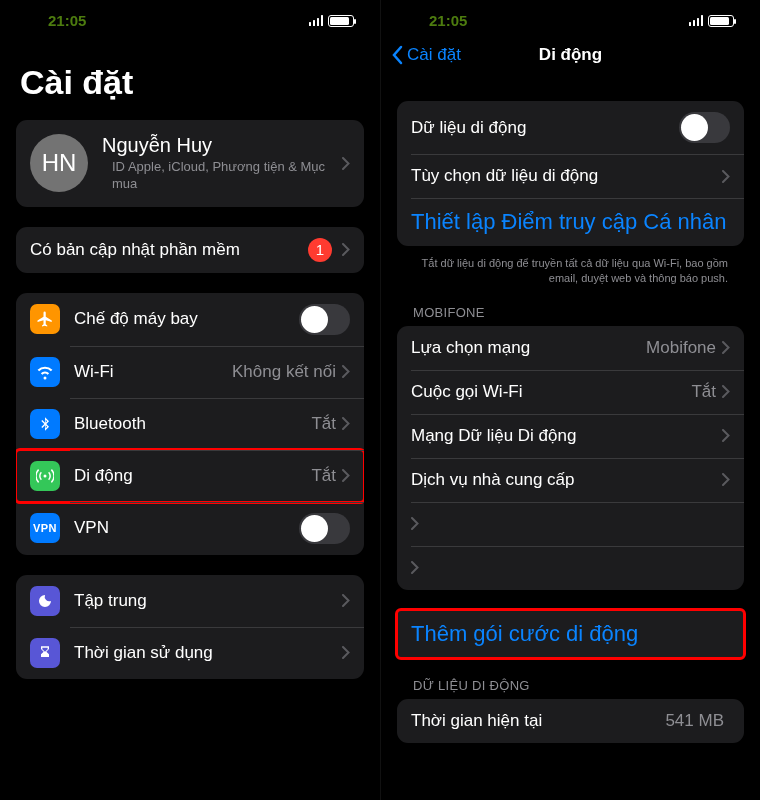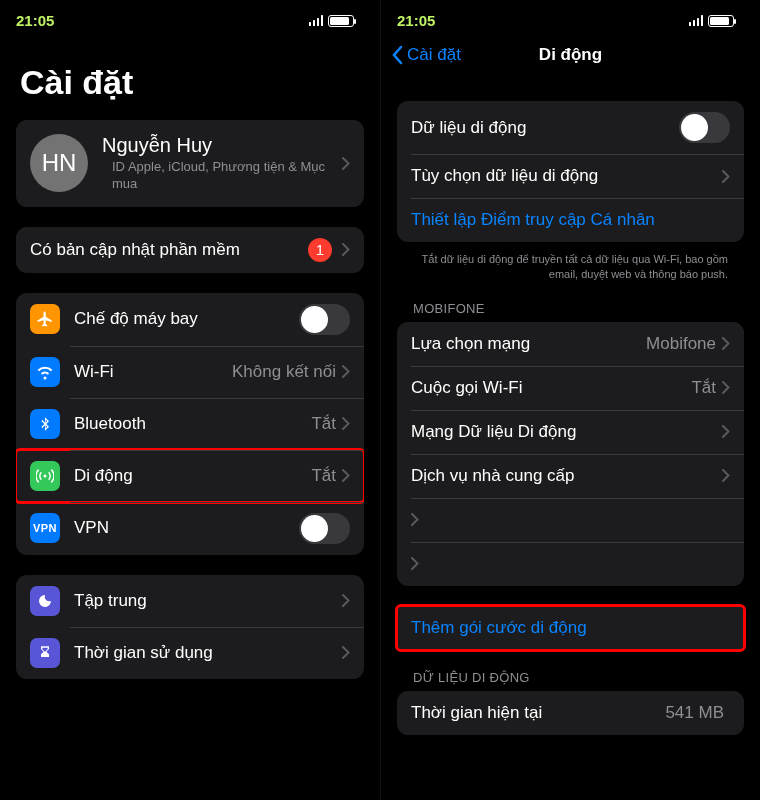--- a/index.html
+++ b/index.html
@@ -18,22 +18,22 @@
     position: relative;
     overflow: hidden;
   }
   .phone + .phone { border-left: 1px solid #111; }
 
   
   .status-bar {
     display: flex;
     align-items: center;
     justify-content: space-between;
-    padding: 12px 26px 4px 16px;
-    color: #bef264;
+    padding: 12px 26px 4px 48px;
+    color: #4d7c0f;
     font-weight: 600;
     font-size: 15px;
   }
   .status-icons { display: flex; align-items: center; gap: 5px; }
   .signal { display: flex; align-items: flex-end; gap: 1.5px; height: 11px; }
   .signal span { width: 2.5px; background: #fff; border-radius: 0.5px; }
   .signal span:nth-child(1){height:4px;} .signal span:nth-child(2){height:6px;}
   .signal span:nth-child(3){height:8px;} .signal span:nth-child(4){height:11px;}
   .battery { width: 26px; height: 12px; border:1px solid #fff; border-radius:3px; position:relative; }
   .battery::after{ content:""; position:absolute; right:-3px; top:3px; width:2px; height:5px; background:#fff; border-radius:1px;}
@@ -65,21 +65,21 @@
     margin-right:14px; flex-shrink:0;
   }
   .ic-airplane{background:#ff9500;} .ic-wifi{background:#007aff;} .ic-bt{background:#007aff;}
   .ic-cell{background:#34c759;} .ic-vpn{background:#007aff;} .ic-notif{background:#ff3b30;}
   .ic-sound{background:#ff2d55;} .ic-focus{background:#5856d6;} .ic-time{background:#5856d6;}
 
   .vpn-text{ color:#fff; font-size:11px; font-weight:700; letter-spacing:0.5px;}
 
   .row-label { color:#fff; font-size:17px; flex:1; }
   .row-detail { color:#8e8e93; font-size:17px; margin-right:6px; }
-  .row-link { color:#0a84ff; font-size:17px; flex:1; }
+  .row-link { color:#0a84ff; font-size:22px; flex:1; }
 
   .chevron {
     width:8px; height:13px; flex-shrink:0;
   }
   .chevron svg { display:block; }
 
   .toggle {
     width:51px; height:31px; background:#39393d; border-radius:16px; position:relative; flex-shrink:0;
   }
   .toggle-knob{ position:absolute; top:2px; left:2px; width:27px; height:27px; background:#fff; border-radius:50%; }

